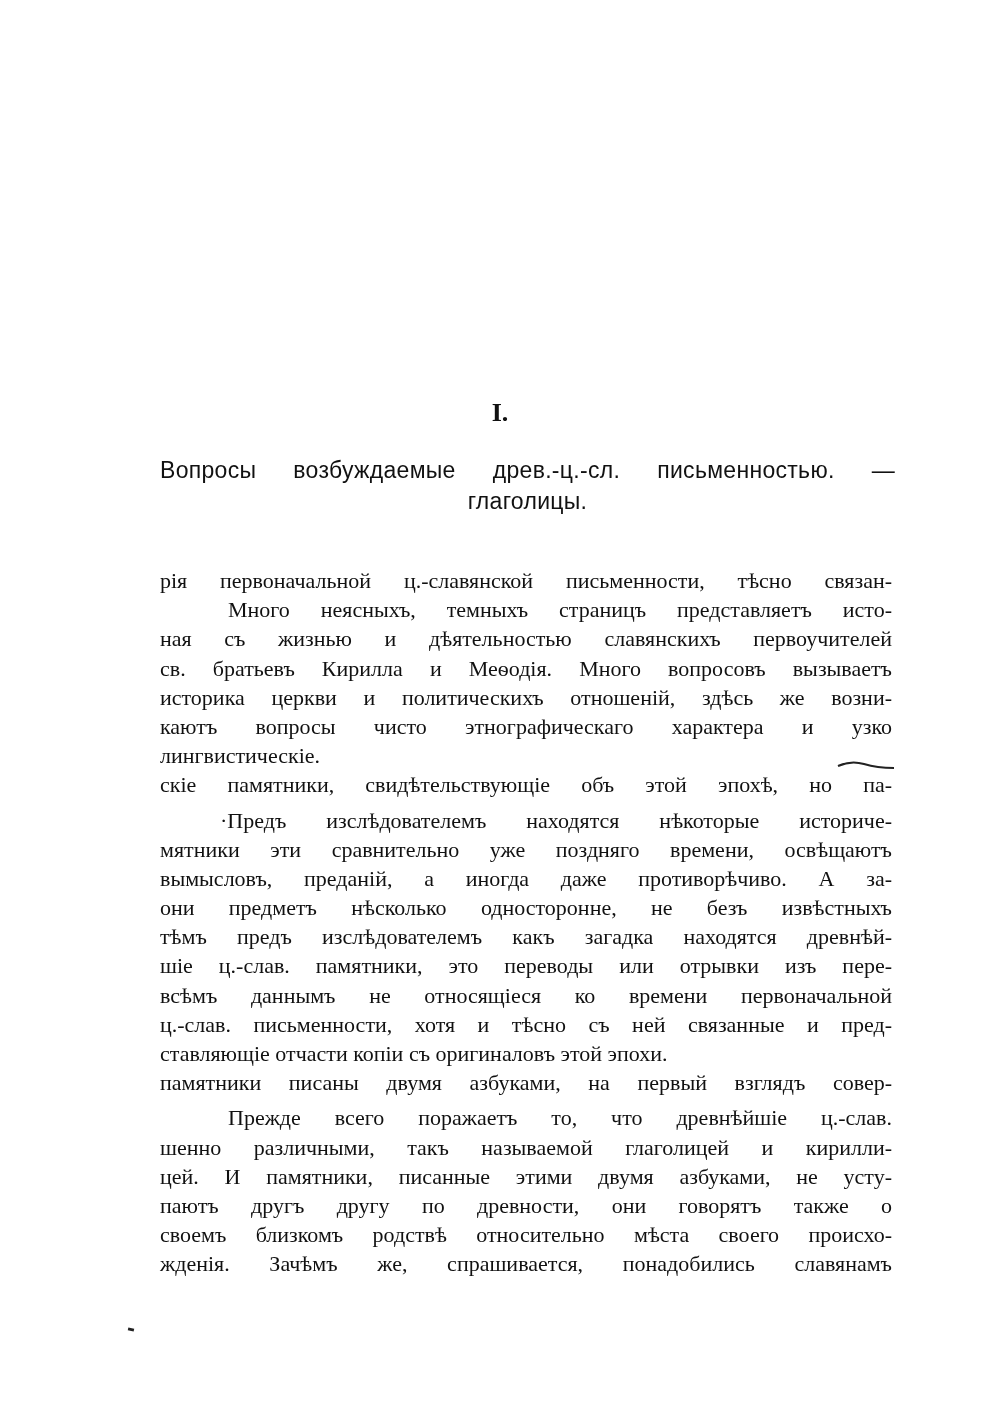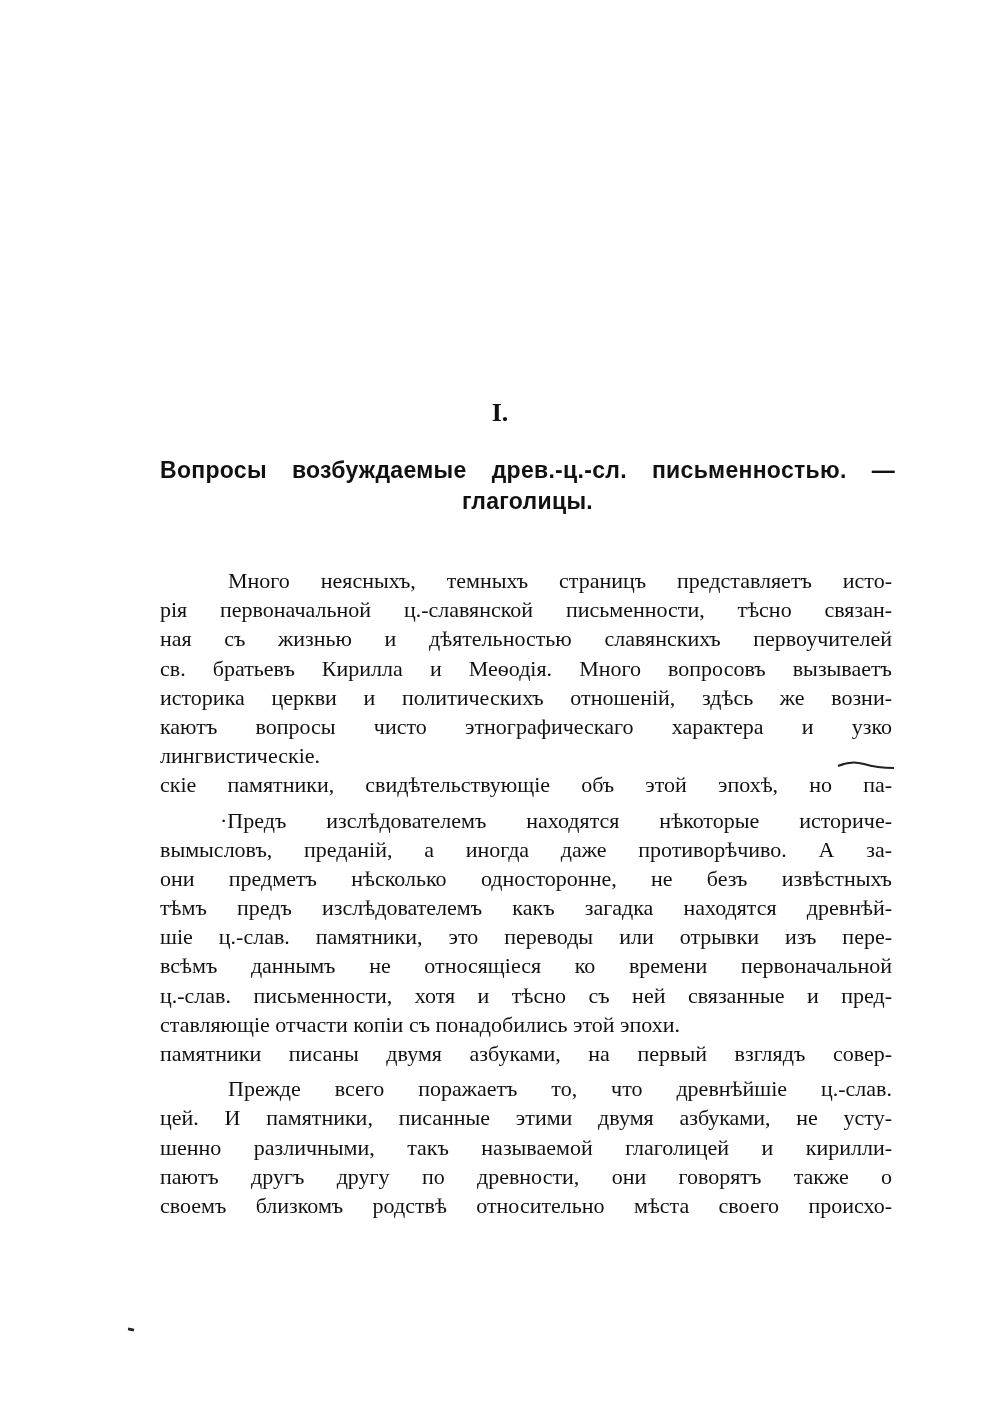--- a/index.html
+++ b/index.html
@@ -2,21 +2,21 @@
 <html><head>
   <meta charset="utf-8">
   <style>
     html, body { margin: 0; padding: 0; background: #ffffff; }
     body { width: 1000px; height: 1418px; position: relative; overflow: hidden;
            font-family: "Liberation Serif", "DejaVu Serif", serif; color: #111; }
     .page { position: absolute; left: 0; top: 0; width: 1000px; height: 1418px; }
     .chapter-num { position: absolute; top: 398px; left: 0; width: 1000px; text-align: center;
                    font-size: 26px; font-weight: bold; }
     .heading { position: absolute; top: 455px; left: 160px; width: 735px; }
-    .heading .hl { display: block; font-weight: bold; font-size: 23px; line-height: 31px;
+    .heading .hl { display: block; font-weight: normal; font-size: 23px; line-height: 31px;
                    text-align: justify; text-align-last: justify; white-space: nowrap;
                    font-family: "Liberation Sans", "DejaVu Sans", sans-serif; letter-spacing: 0.3px; }
     .heading .hl.last { text-align: center; text-align-last: center; }
     .body { position: absolute; top: 566px; left: 160px; width: 732px; }
     .ln { display: block; height: 29.2px; line-height: 29.2px; font-size: 22px;
           text-align: justify; text-align-last: justify; white-space: nowrap; }
     .ln.end { text-align-last: left; }
     .ln.indent { padding-left: 68px; }
     .ln.para-gap { margin-top: 6px; }
     .stray-mark { position: absolute; left: 128px; top: 1328px; width: 6px; height: 3px;
@@ -30,46 +30,48 @@
 
   <div class="chapter-num">I.</div>
 
   <div class="heading">
     <span class="hl">Вопросы возбуждаемые древ.-ц.-сл. письменностью. —</span>
     <span class="hl last">глаголицы.</span>
   </div>
 
   <div class="body">
     <div>
+      <span class="ln">рія первоначальной ц.-славянской письменности, тѣсно связан-</span>
       <span class="ln indent">Много неясныхъ, темныхъ страницъ представляетъ исто-</span>
-      <span class="ln">рія первоначальной ц.-славянской письменности, тѣсно связан-</span>
       <span class="ln">ная съ жизнью и дѣятельностью славянскихъ первоучителей</span>
       <span class="ln">св. братьевъ Кирилла и Меѳодія. Много вопросовъ вызываетъ</span>
       <span class="ln">историка церкви и политическихъ отношеній, здѣсь же возни-</span>
       <span class="ln">каютъ вопросы чисто этнографическаго характера и узко</span>
       <span class="ln end">лингвистическіе.</span>
     </div>
     <div>
       <span class="ln">скіе памятники, свидѣтельствующіе объ этой эпохѣ, но па-</span>
       <span class="ln indent para-gap" style="padding-left:60px">·Предъ изслѣдователемъ находятся нѣкоторые историче-</span>
+      <span class="ln">мятники эти сравнительно уже поздняго времени, освѣщаютъ</span>
       <span class="ln">вымысловъ, преданій, а иногда даже противорѣчиво. А за-</span>
       <span class="ln">они предметъ нѣсколько односторонне, не безъ извѣстныхъ</span>
       <span class="ln">тѣмъ предъ изслѣдователемъ какъ загадка находятся древнѣй-</span>
       <span class="ln">шіе ц.-слав. памятники, это переводы или отрывки изъ пере-</span>
       <span class="ln">всѣмъ даннымъ не относящіеся ко времени первоначальной</span>
       <span class="ln">ц.-слав. письменности, хотя и тѣсно съ ней связанные и пред-</span>
-      <span class="ln end">ставляющіе отчасти копіи съ понадобились этой эпохи.</span>
+      <span class="ln end">ставляющіе отчасти копіи съ оригиналовъ этой эпохи.</span>
     </div>
     <div>
       <span class="ln">памятники писаны двумя азбуками, на первый взглядъ совер-</span>
       <span class="ln indent para-gap">Прежде всего поражаетъ то, что древнѣйшіе ц.-слав.</span>
+      <span class="ln">шенно различными, такъ называемой глаголицей и кирилли-</span>
       <span class="ln">цей. И памятники, писанные этими двумя азбуками, не усту-</span>
-      <span class="ln">шенно различными, такъ называемой глаголицей и кирилли-</span>
       <span class="ln">паютъ другъ другу по древности, они говорятъ также о</span>
       <span class="ln">своемъ близкомъ родствѣ относительно мѣста своего происхо-</span>
+      <span class="ln">жденія. Зачѣмъ же, спрашивается, понадобились славянамъ</span>
     </div>
   </div>
 
   <svg class="underline-squiggle" viewBox="0 0 60 10">
     <path d="M2 6 Q 15 0, 28 4 T 58 8" stroke="#222" stroke-width="2" fill="none"></path>
   </svg>
   <div class="stray-mark"></div>
 </div>
 
 </body></html>

